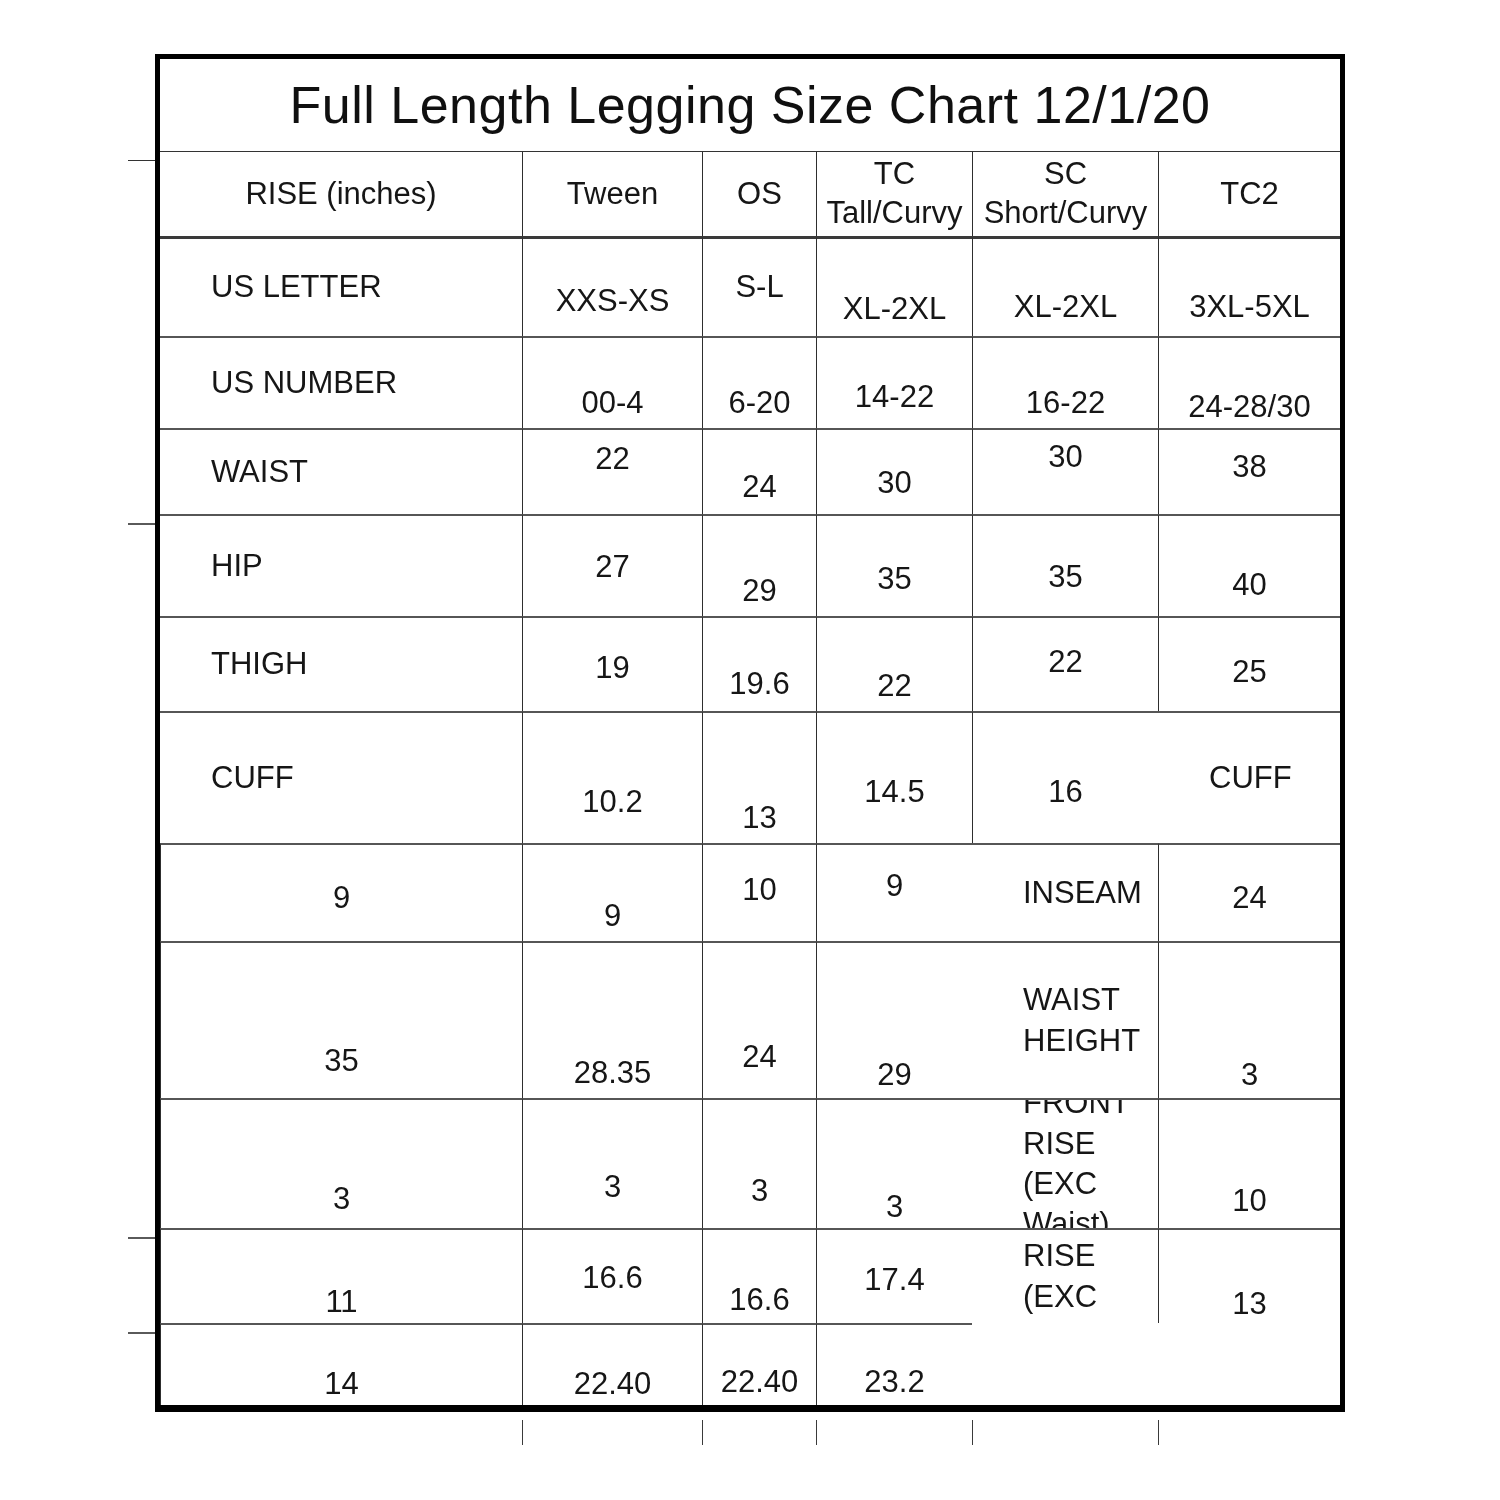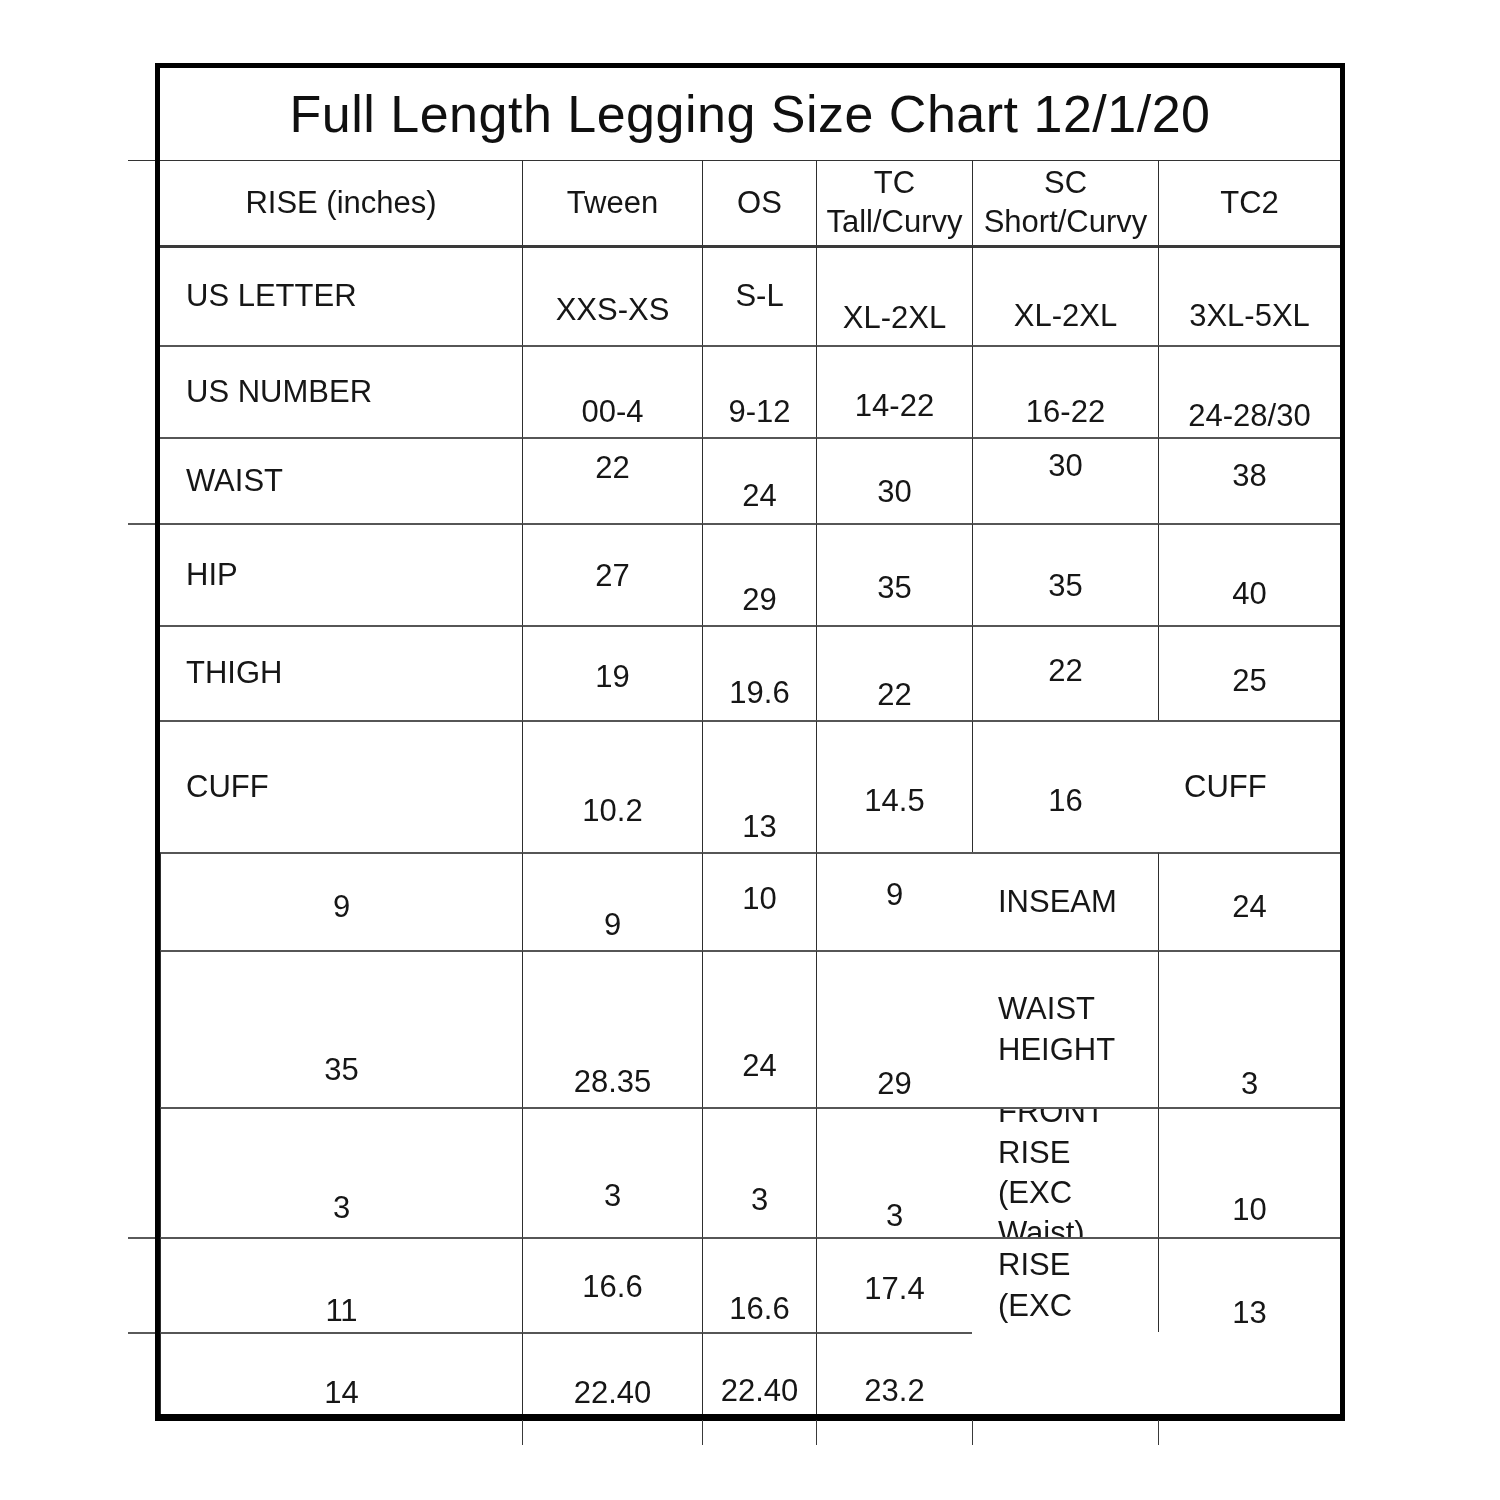--- a/index.html
+++ b/index.html
@@ -1,33 +1,33 @@
 <!DOCTYPE html>
 <html><head>
 <meta charset="utf-8">
 <style>
   html,body{margin:0;padding:0;background:#fff;}
   .canvas{position:relative;width:1500px;height:1500px;background:#ffffff;
           font-family:"Liberation Sans", sans-serif;color:#161616;overflow:hidden;}
-  .table-wrap{position:absolute;left:155px;top:63px;background:#fff;
+  .table-wrap{position:absolute;left:155px;top:54px;background:#fff;
               border:5px solid #000;border-bottom-width:7px;}
   .grid{display:grid;
         grid-template-columns:362px 180px 114px 156px 186px 182px;
         grid-template-rows:92px 85px 100px 92px 86px 102px 95px 132px 98px 157px 130px 95px 82px;}
   .c{box-sizing:border-box;overflow:hidden;}
   .vl{border-left:1px solid #2e2e2e;}
   .r1{border-top:1px solid #333;}          
   .r2{border-top:3px solid #3a3a3a;}       
   .rs{border-top:2px solid #565656;}       
   .title{grid-column:1 / -1;display:flex;align-items:center;justify-content:center;
          font-size:52px;letter-spacing:.5px;color:#101010;}
   .hc{display:flex;flex-direction:column;align-items:center;justify-content:center;
       font-size:31px;line-height:1.25;text-align:center;}
   .lab{display:flex;flex-direction:column;justify-content:center;
-       padding-left:26px;font-size:31px;line-height:1.3;}
+       padding-left:51px;font-size:31px;line-height:1.3;}
   .lab span:empty{display:none;}
   .num{display:flex;align-items:flex-end;justify-content:center;
        font-size:31px;line-height:1;padding-bottom:var(--pb,12px);}
   .tick{position:absolute;left:128px;width:27px;height:2px;background:#5a5a5a;}
   .tick.t1{height:1px;background:#333;}
   .stub{position:absolute;top:1420px;width:1px;height:25px;background:#3a3a3a;}
 </style>
 </head>
 <body>
 
@@ -52,21 +52,21 @@
 
       <div class="c lab r2">US LETTER</div>
       <div class="c num r2 vl" style="--pb:20px">XXS-XS</div>
       <div class="c num r2 vl" style="--pb:34px">S-L</div>
       <div class="c num r2 vl" style="--pb:12px">XL-2XL</div>
       <div class="c num r2 vl" style="--pb:14px">XL-2XL</div>
       <div class="c num r2 vl" style="--pb:14px">3XL-5XL</div>
 
       <div class="c lab rs">US NUMBER</div>
       <div class="c num rs vl" style="--pb:10px">00-4</div>
-      <div class="c num rs vl" style="--pb:10px">9-12</div>
+      <div class="c num rs vl" style="--pb:10px">6-20</div>
       <div class="c num rs vl" style="--pb:16px">14-22</div>
       <div class="c num rs vl" style="--pb:10px">16-22</div>
       <div class="c num rs vl" style="--pb:6px">24-28/30</div>
 
       <div class="c lab rs">WAIST</div>
       <div class="c num rs vl" style="--pb:40px">22</div>
       <div class="c num rs vl" style="--pb:12px">24</div>
       <div class="c num rs vl" style="--pb:16px">30</div>
       <div class="c num rs vl" style="--pb:42px">30</div>
       <div class="c num rs vl" style="--pb:32px">38</div>

